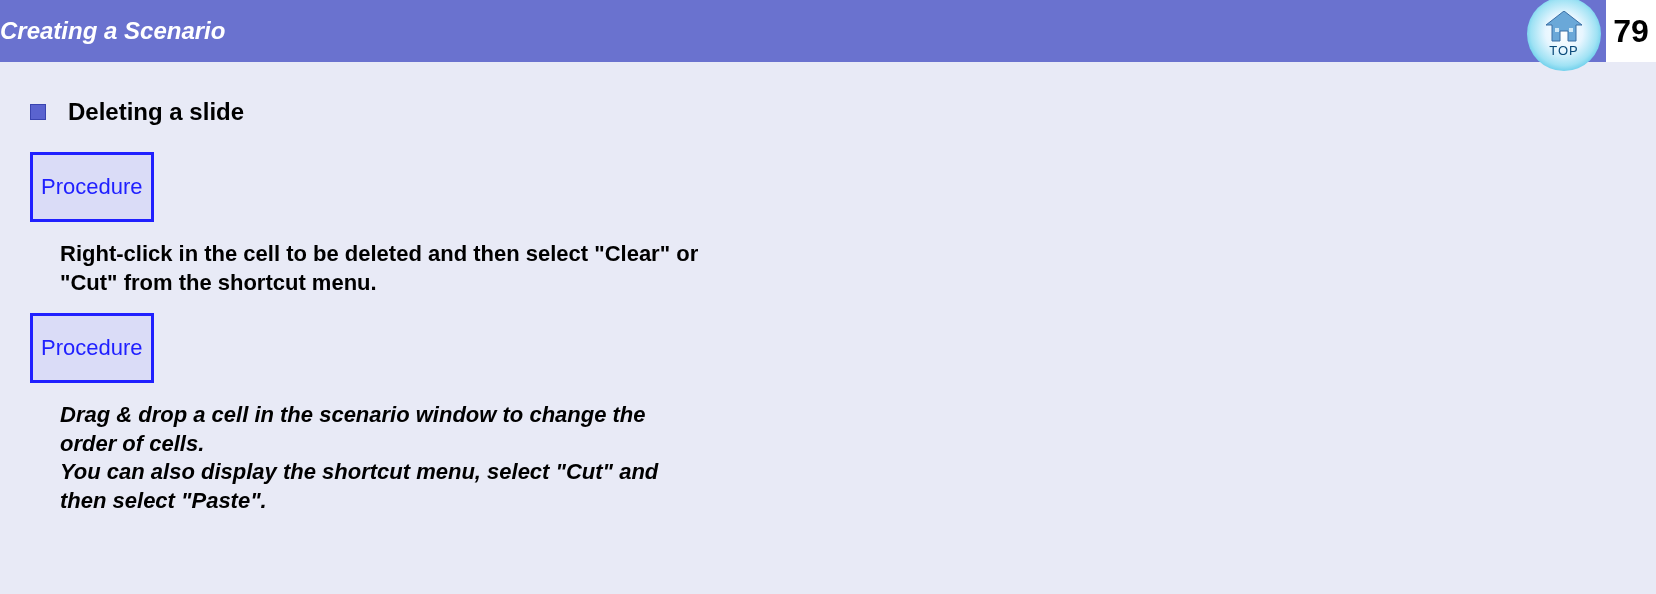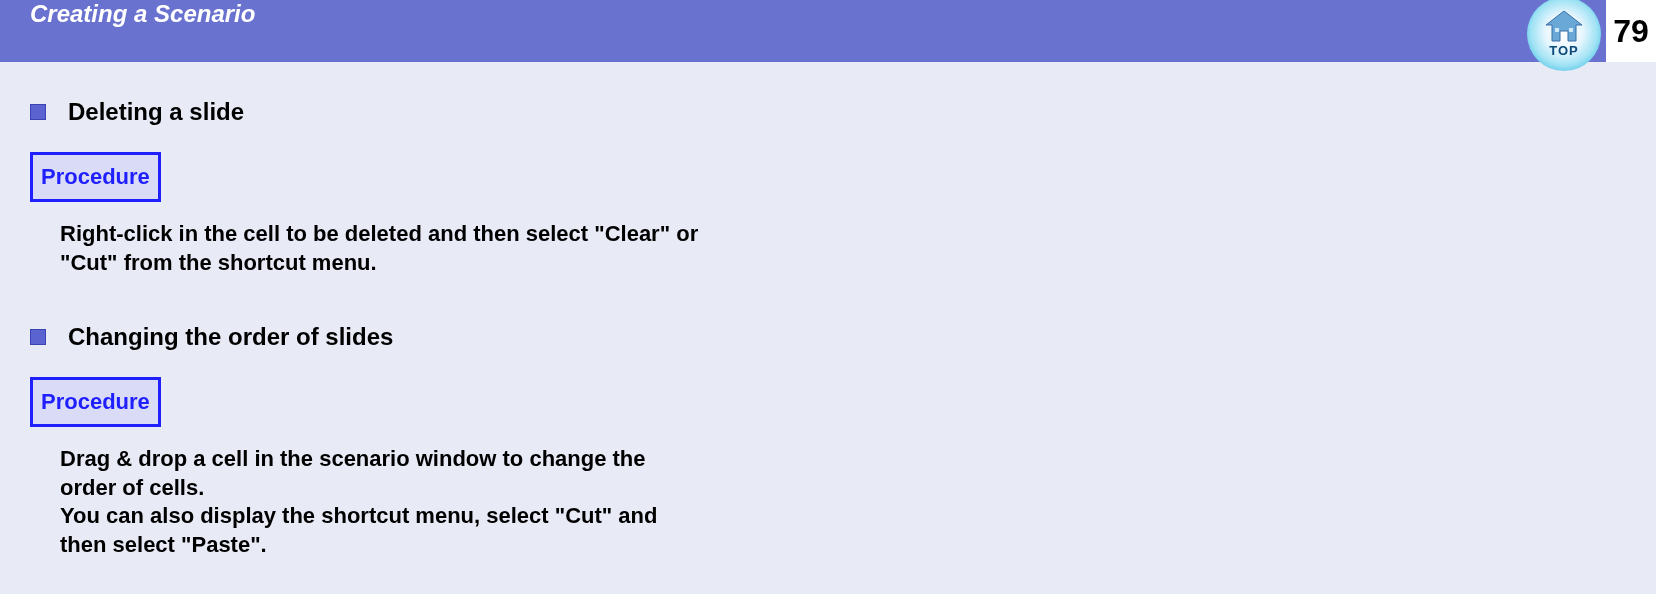--- a/index.html
+++ b/index.html
@@ -8,21 +8,21 @@
     background: #e8eaf6;
     font-family: Arial, Helvetica, sans-serif;
     position: relative;
     overflow: hidden;
   }
   .header-bar {
     background: #6a72cf;
     height: 62px;
     width: 100%;
     display: flex;
-    padding-left: 30px;
+    align-items: center;
     position: relative;
   }
   .header-title {
     color: #ffffff;
     font-size: 24px;
     font-weight: bold;
     font-style: italic;
   }
   .top-icon-wrap {
     position: absolute;
@@ -43,21 +43,21 @@
     background: radial-gradient(circle at 50% 48%, #ffffff 0%, #e7f6ff 35%, #9fe2f4 62%, #4fc4e6 80%, #2a9cc7 100%);
     display: flex;
     flex-direction: column;
     align-items: center;
     justify-content: center;
     position: relative;
   }
   .top-icon-circle svg { display:block; }
   .top-label {
     font-size: 13px;
-    font-weight: bold;
+    font-weight: normal;
     letter-spacing: 1px;
     color: #0b4a7a;
     text-shadow: 0 1px 0 #cfeef8;
     margin-top: -2px;
   }
   .page-number-area {
     position: absolute;
     right: 0;
     top: 0;
     width: 50px;
@@ -93,34 +93,34 @@
     font-size: 24px;
     font-weight: bold;
     color: #000;
   }
   .procedure-badge {
     display: inline-block;
     border: 3px solid #2020ff;
     background: #dadcf7;
     color: #2020ff;
     font-size: 22px;
-    font-weight: bold;
-    padding: 9px 8px;
+    font-weight: normal;
+    padding: 19px 8px;
     margin-bottom: 18px;
   }
   .body-text {
     font-size: 22px;
     font-weight: bold;
     color: #000;
     line-height: 1.3;
     margin-left: 30px;
-    margin-bottom: 46px;
+    margin-bottom: 16px;
     max-width: 640px;
   }
-  .body-text.last { margin-bottom: 0; }
+  .body-text.last { margin-bottom: 0; font-style: italic; }
 </style>
 </head>
 <body>
 
 <div class="header-bar">
   <span class="header-title">Creating a Scenario</span>
 
   <div class="top-icon-wrap">
     <div class="top-icon-circle">
       <svg width="40" height="34" viewBox="0 0 40 34">
@@ -141,20 +141,16 @@
 
   
   <div class="section-heading">
     <span class="square-bullet"></span>
     <span class="section-heading-text">Deleting a slide</span>
   </div>
   <span class="procedure-badge">Procedure</span>
   <div class="body-text">Right-click in the cell to be deleted and then select "Clear" or "Cut" from the shortcut menu.</div>
 
   
-  <div class="section-heading">
-    <span class="square-bullet"></span>
-    <span class="section-heading-text">Changing the order of slides</span>
-  </div>
   <span class="procedure-badge">Procedure</span>
   <div class="body-text last">Drag &amp; drop a cell in the scenario window to change the order of cells.<br>You can also display the shortcut menu, select "Cut" and then select "Paste".</div>
 
 </div>
 
 </body></html>

